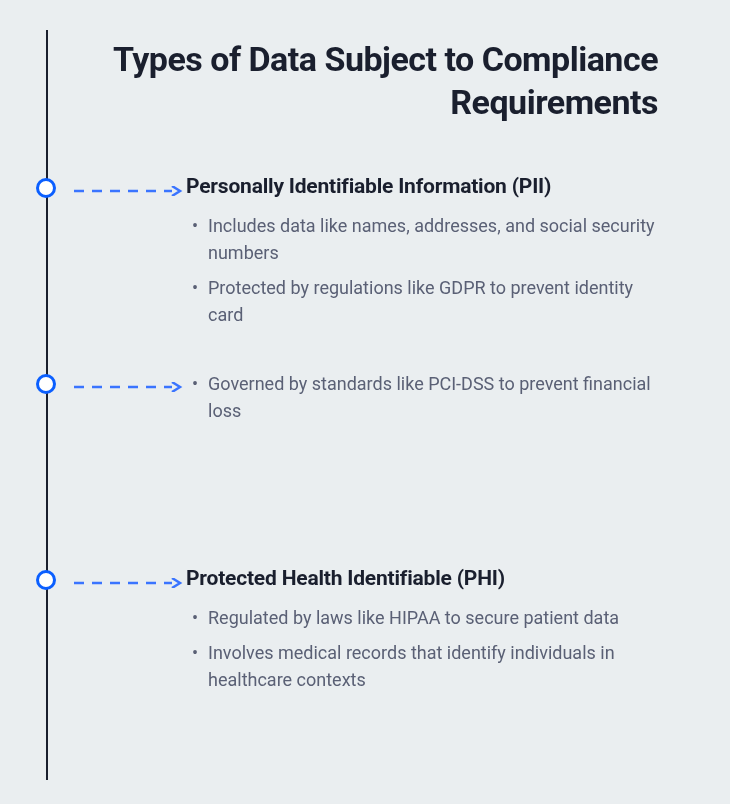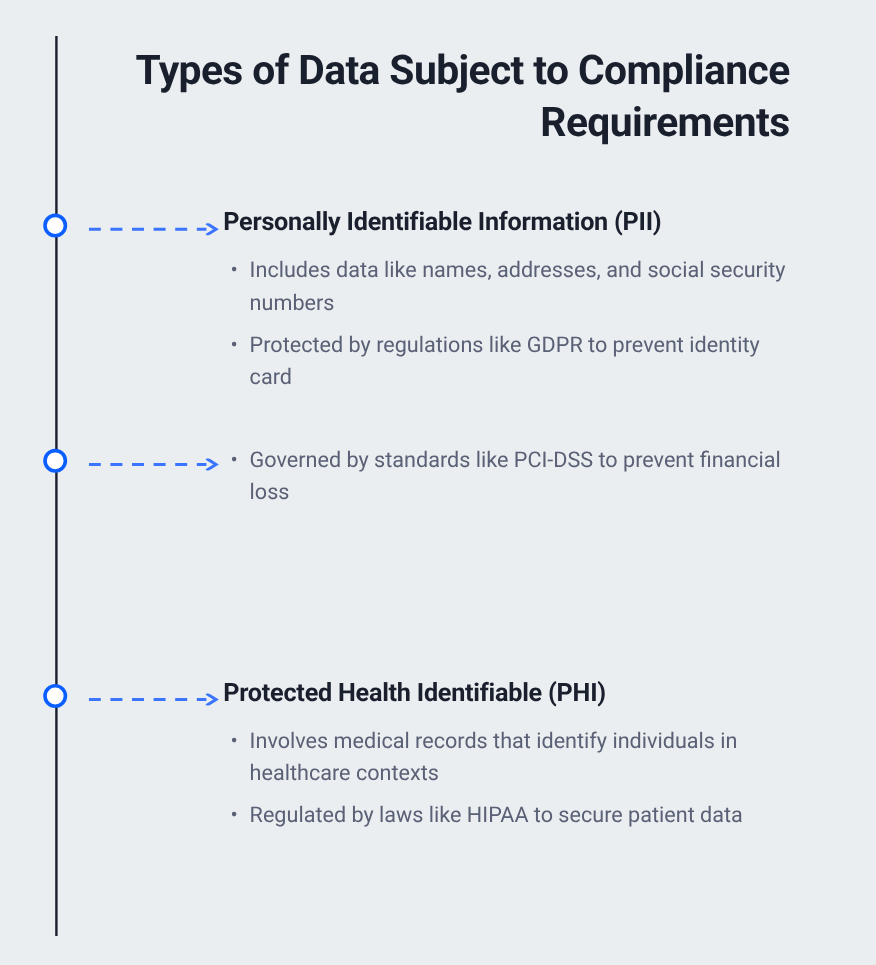--- a/index.html
+++ b/index.html
@@ -134,17 +134,17 @@
   <div class="circle"></div>
   <div class="dashed-arrow">
     <svg width="110" height="10" viewBox="0 0 110 10">
       <line x1="0" y1="5" x2="98" y2="5" stroke="#3a74ff" stroke-width="2.5" stroke-dasharray="10 8"></line>
       <polyline points="98,0 106,5 98,10" fill="none" stroke="#3a74ff" stroke-width="2.5"></polyline>
     </svg>
   </div>
   <div class="content">
     <div class="item-title">Protected Health Identifiable (PHI)</div>
     <ul class="bullets">
+      <li>Regulated by laws like HIPAA to secure patient data</li>
       <li> Involves medical records that identify individuals in healthcare contexts</li>
-      <li>Regulated by laws like HIPAA to secure patient data</li>
     </ul>
   </div>
 </div>
 
 </body></html>

